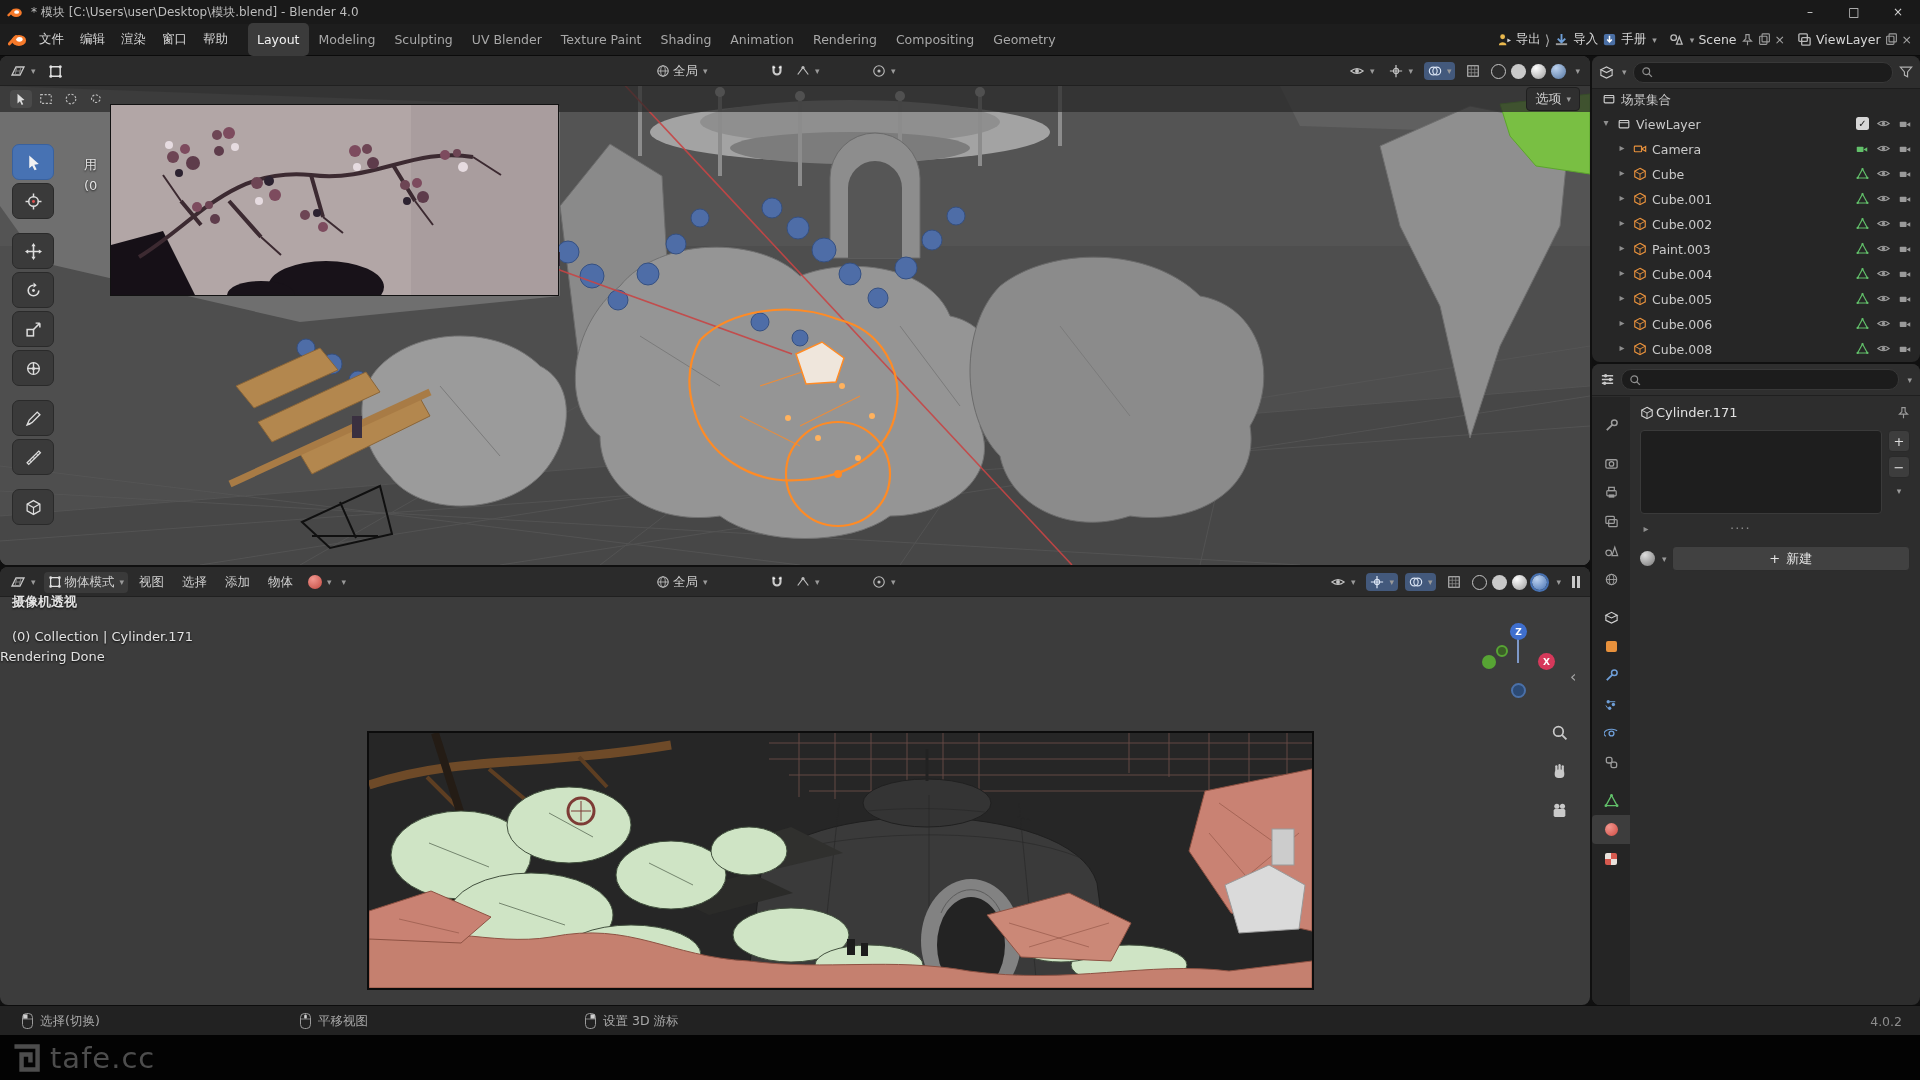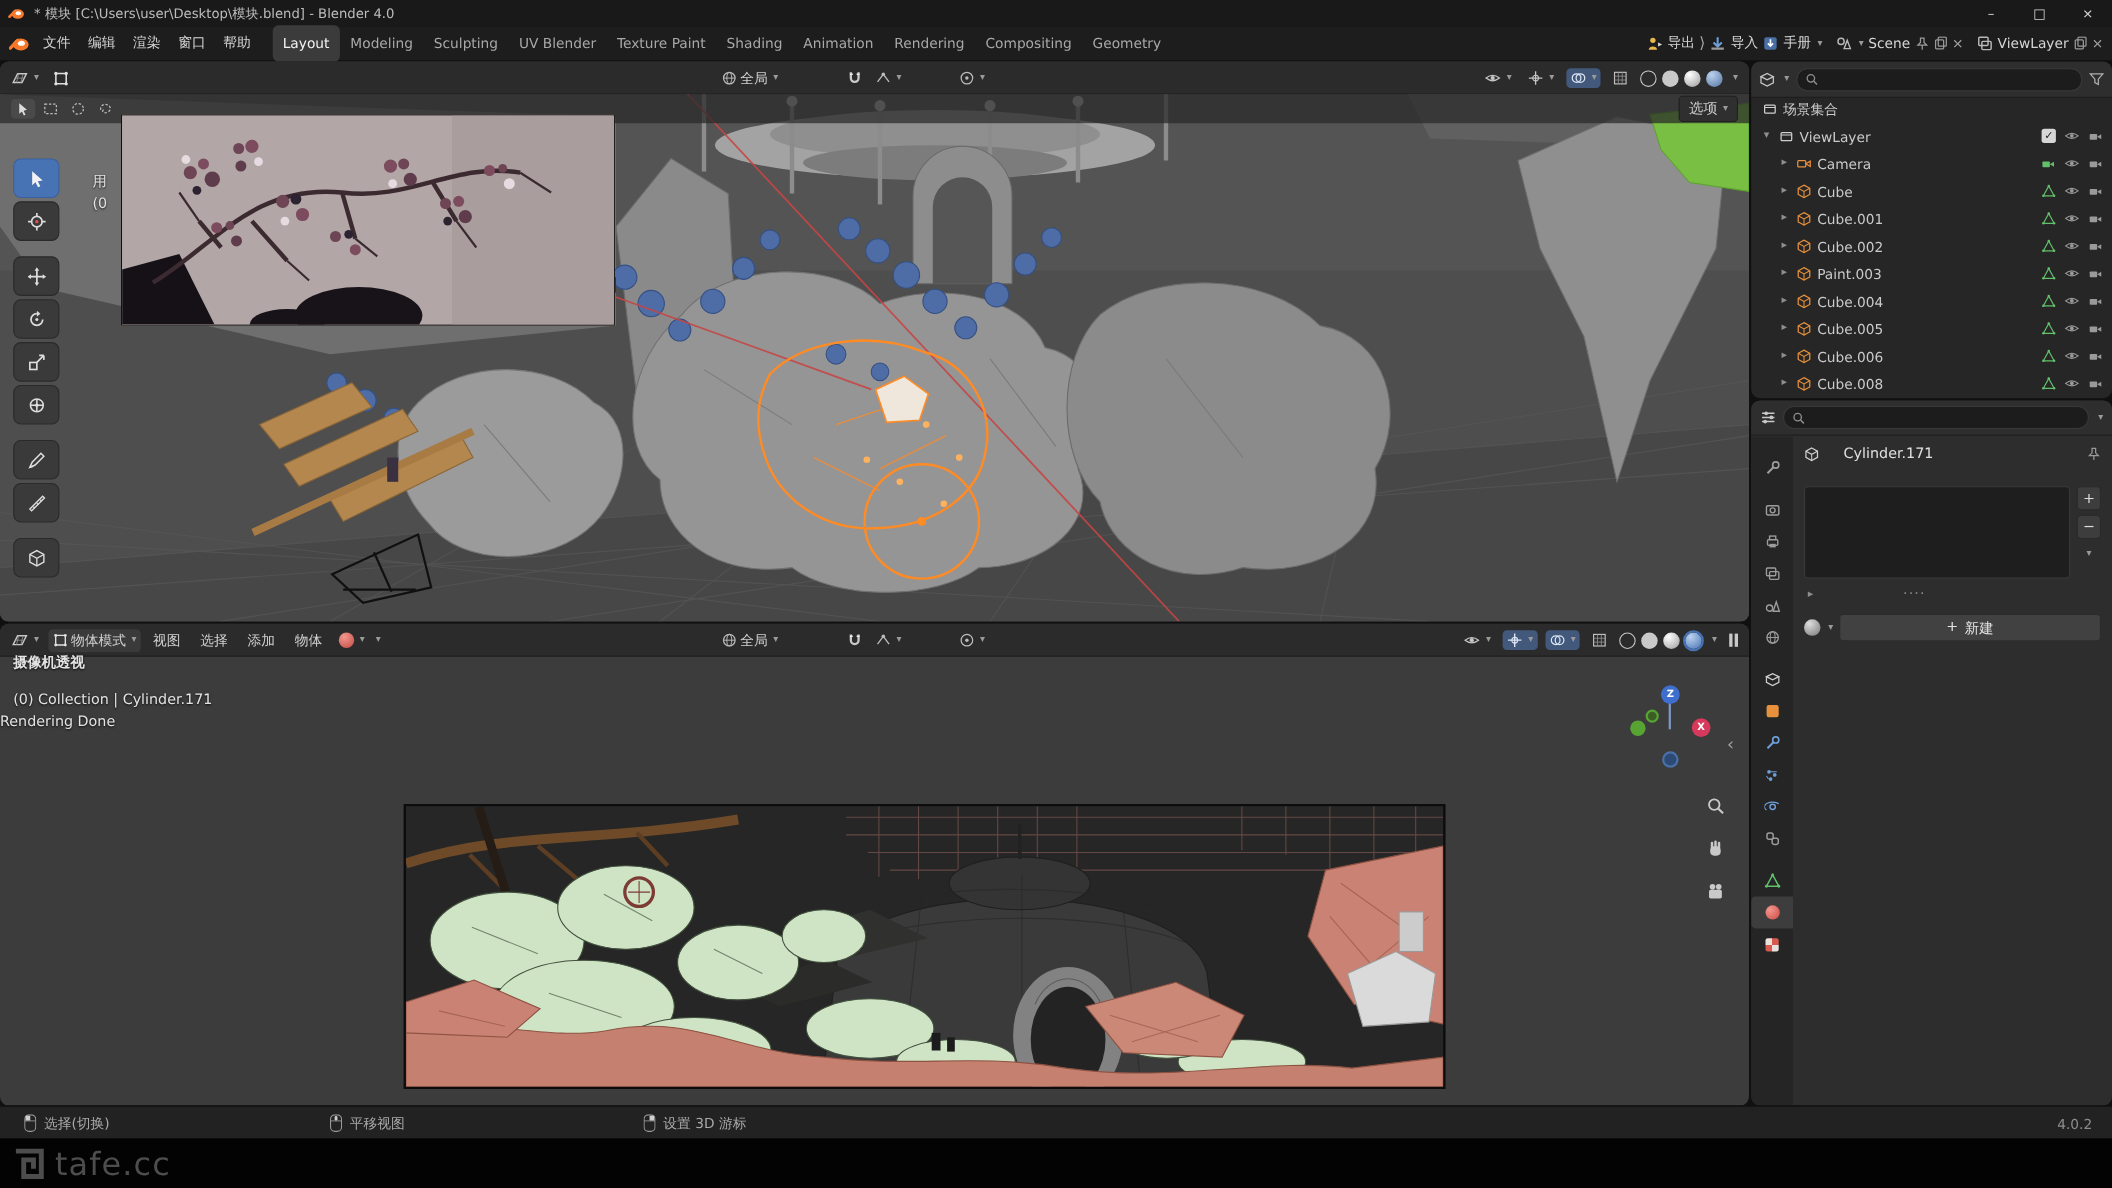--- a/index.html
+++ b/index.html
@@ -1131,21 +1131,21 @@
             </svg>
           </div>
         <div class="pt active">
             <span style="width:13px;height:13px;border-radius:50%;background:radial-gradient(circle at 4px 4px,#f2978f,#cf4a41);display:block"></span>
           </div>
         <div class="pt">
             <span style="width:12px;height:12px;background:conic-gradient(#d75a4f 0 25%, #e9e2dc 0 50%, #d75a4f 0 75%, #e9e2dc 0);border-radius:2px;display:block"></span>
           </div>
       </div>
       <div style="position:absolute;left:38px;top:33px;right:0;bottom:0;padding:8px 10px">
-        <div class="flex" style="gap:22px;margin-bottom:22px">
+        <div class="flex" style="gap:2px;margin-bottom:10px">
           <span>
               <svg width="14" height="14" viewBox="0 0 16 16">
                 <path d="M8,1.5 L14,4.8 V11.2 L8,14.5 L2,11.2 V4.8 Z" fill="none" stroke="#cfcfcf" stroke-width="1.3"></path>
                 <path d="M2,4.8 L8,8 L14,4.8 M8,8 V14.5" stroke="#cfcfcf" stroke-width="1.1" fill="none"></path>
               </svg>
             </span>
           <span style="color:#e0e0e0">Cylinder.171</span>
           <span style="margin-left:auto">
               <svg width="13" height="13" viewBox="0 0 16 16">
                 <path d="M6,2 L10,2 L10,7 L13,10 L3,10 L6,7 Z M8,10 V15" stroke="#9a9a9a" stroke-width="1.4" fill="none"></path>

